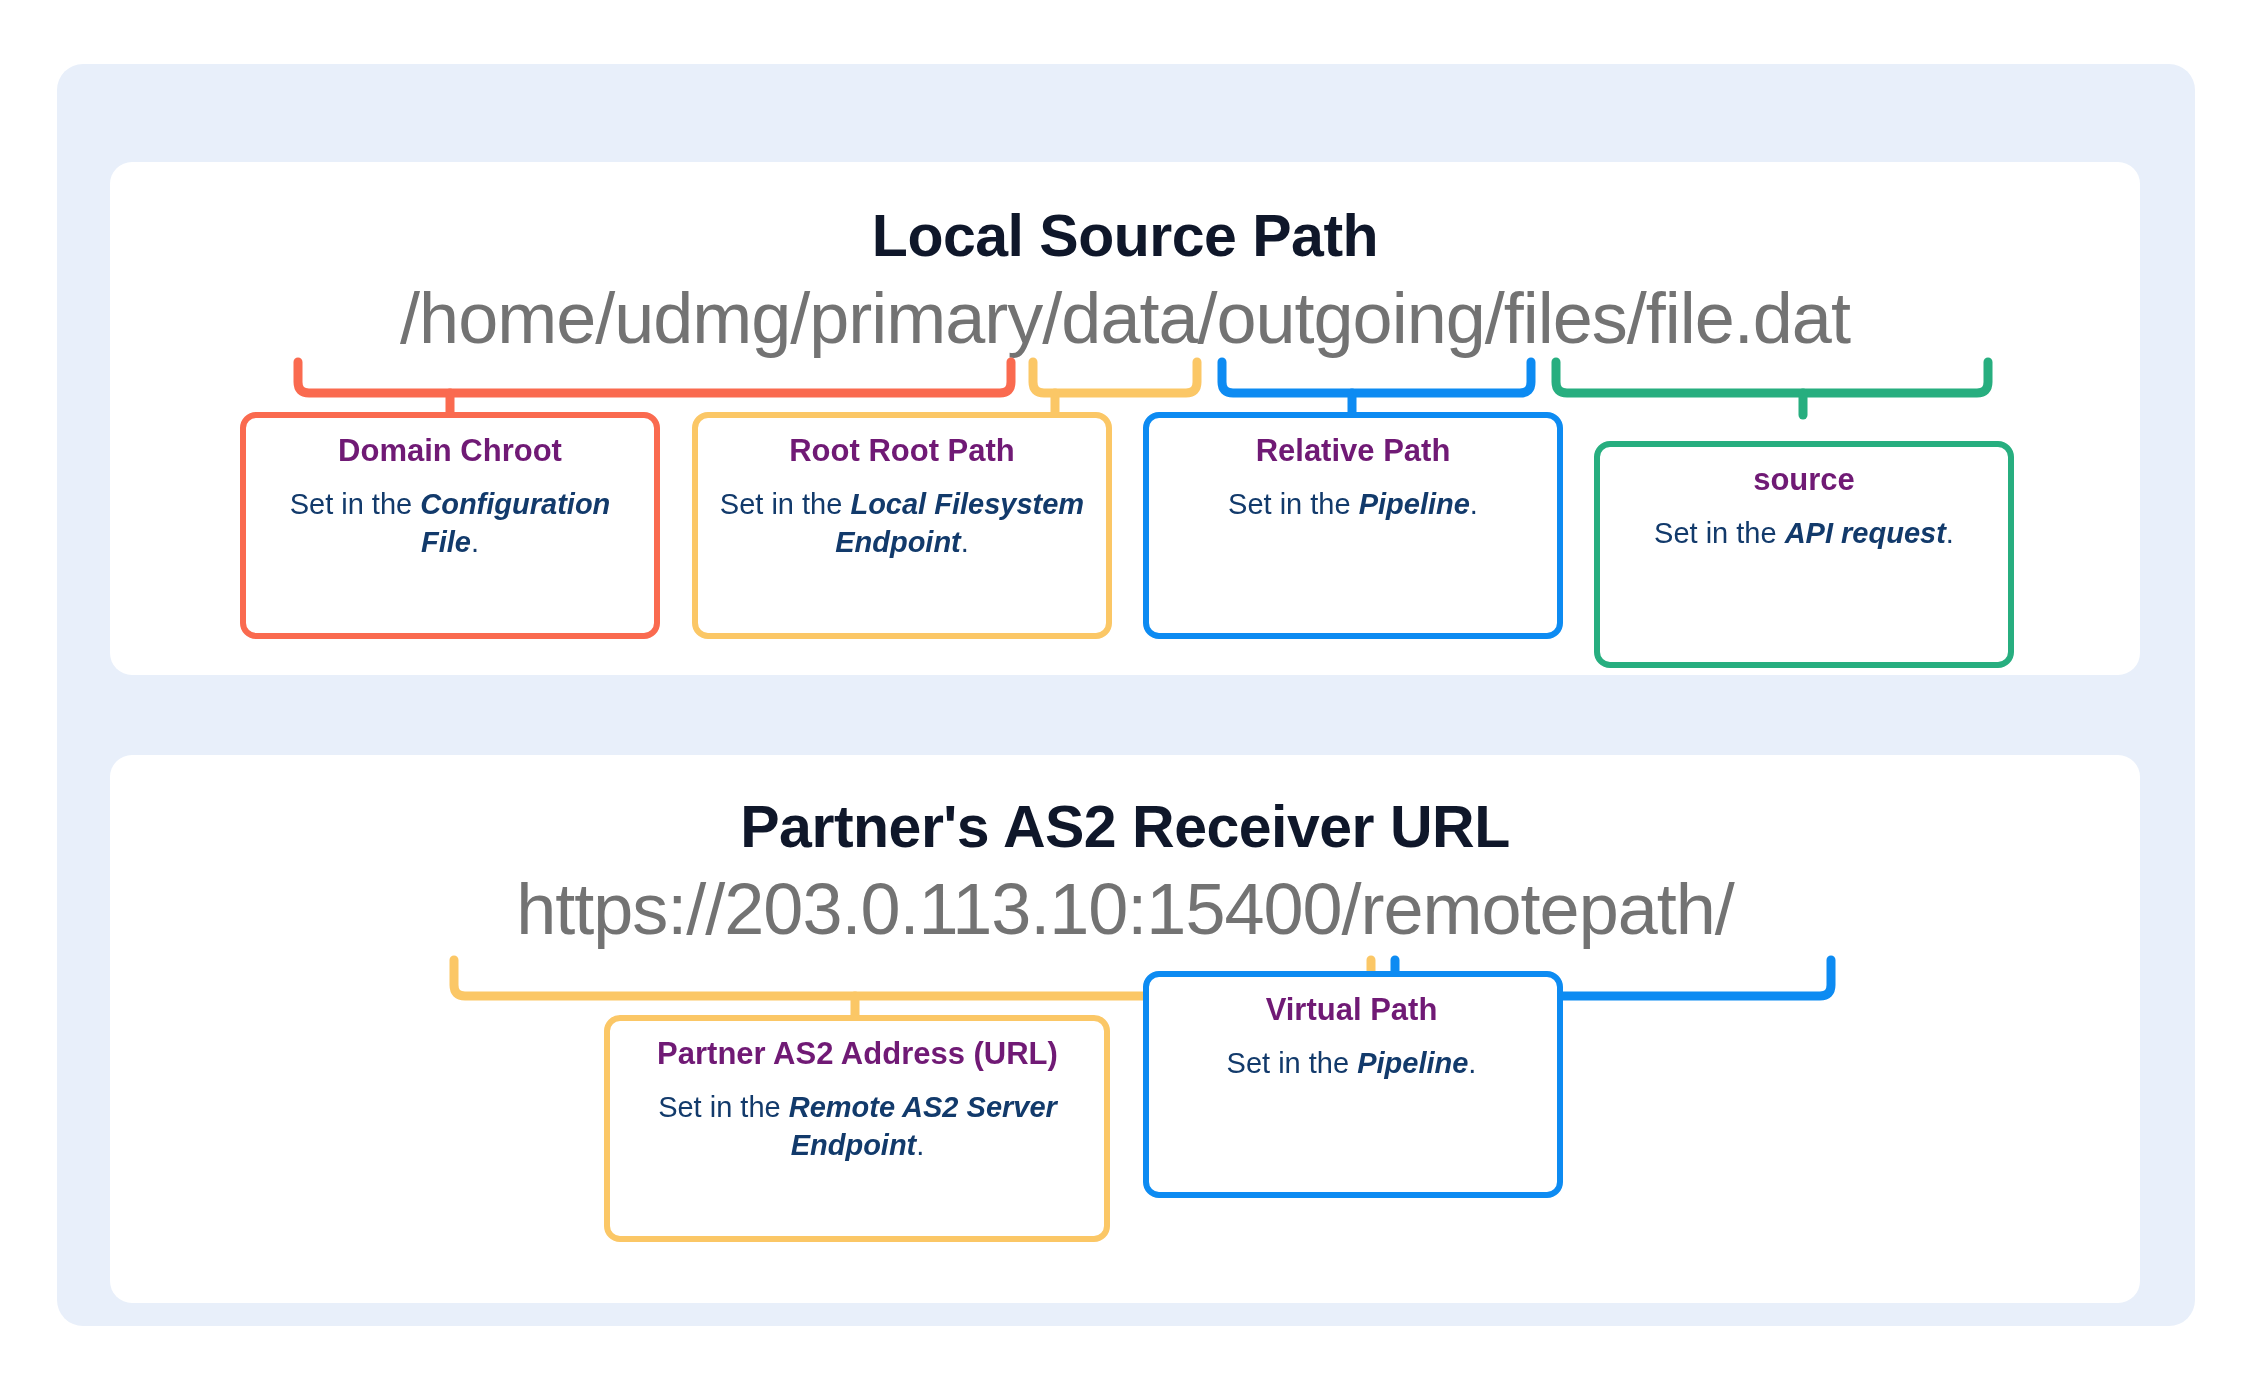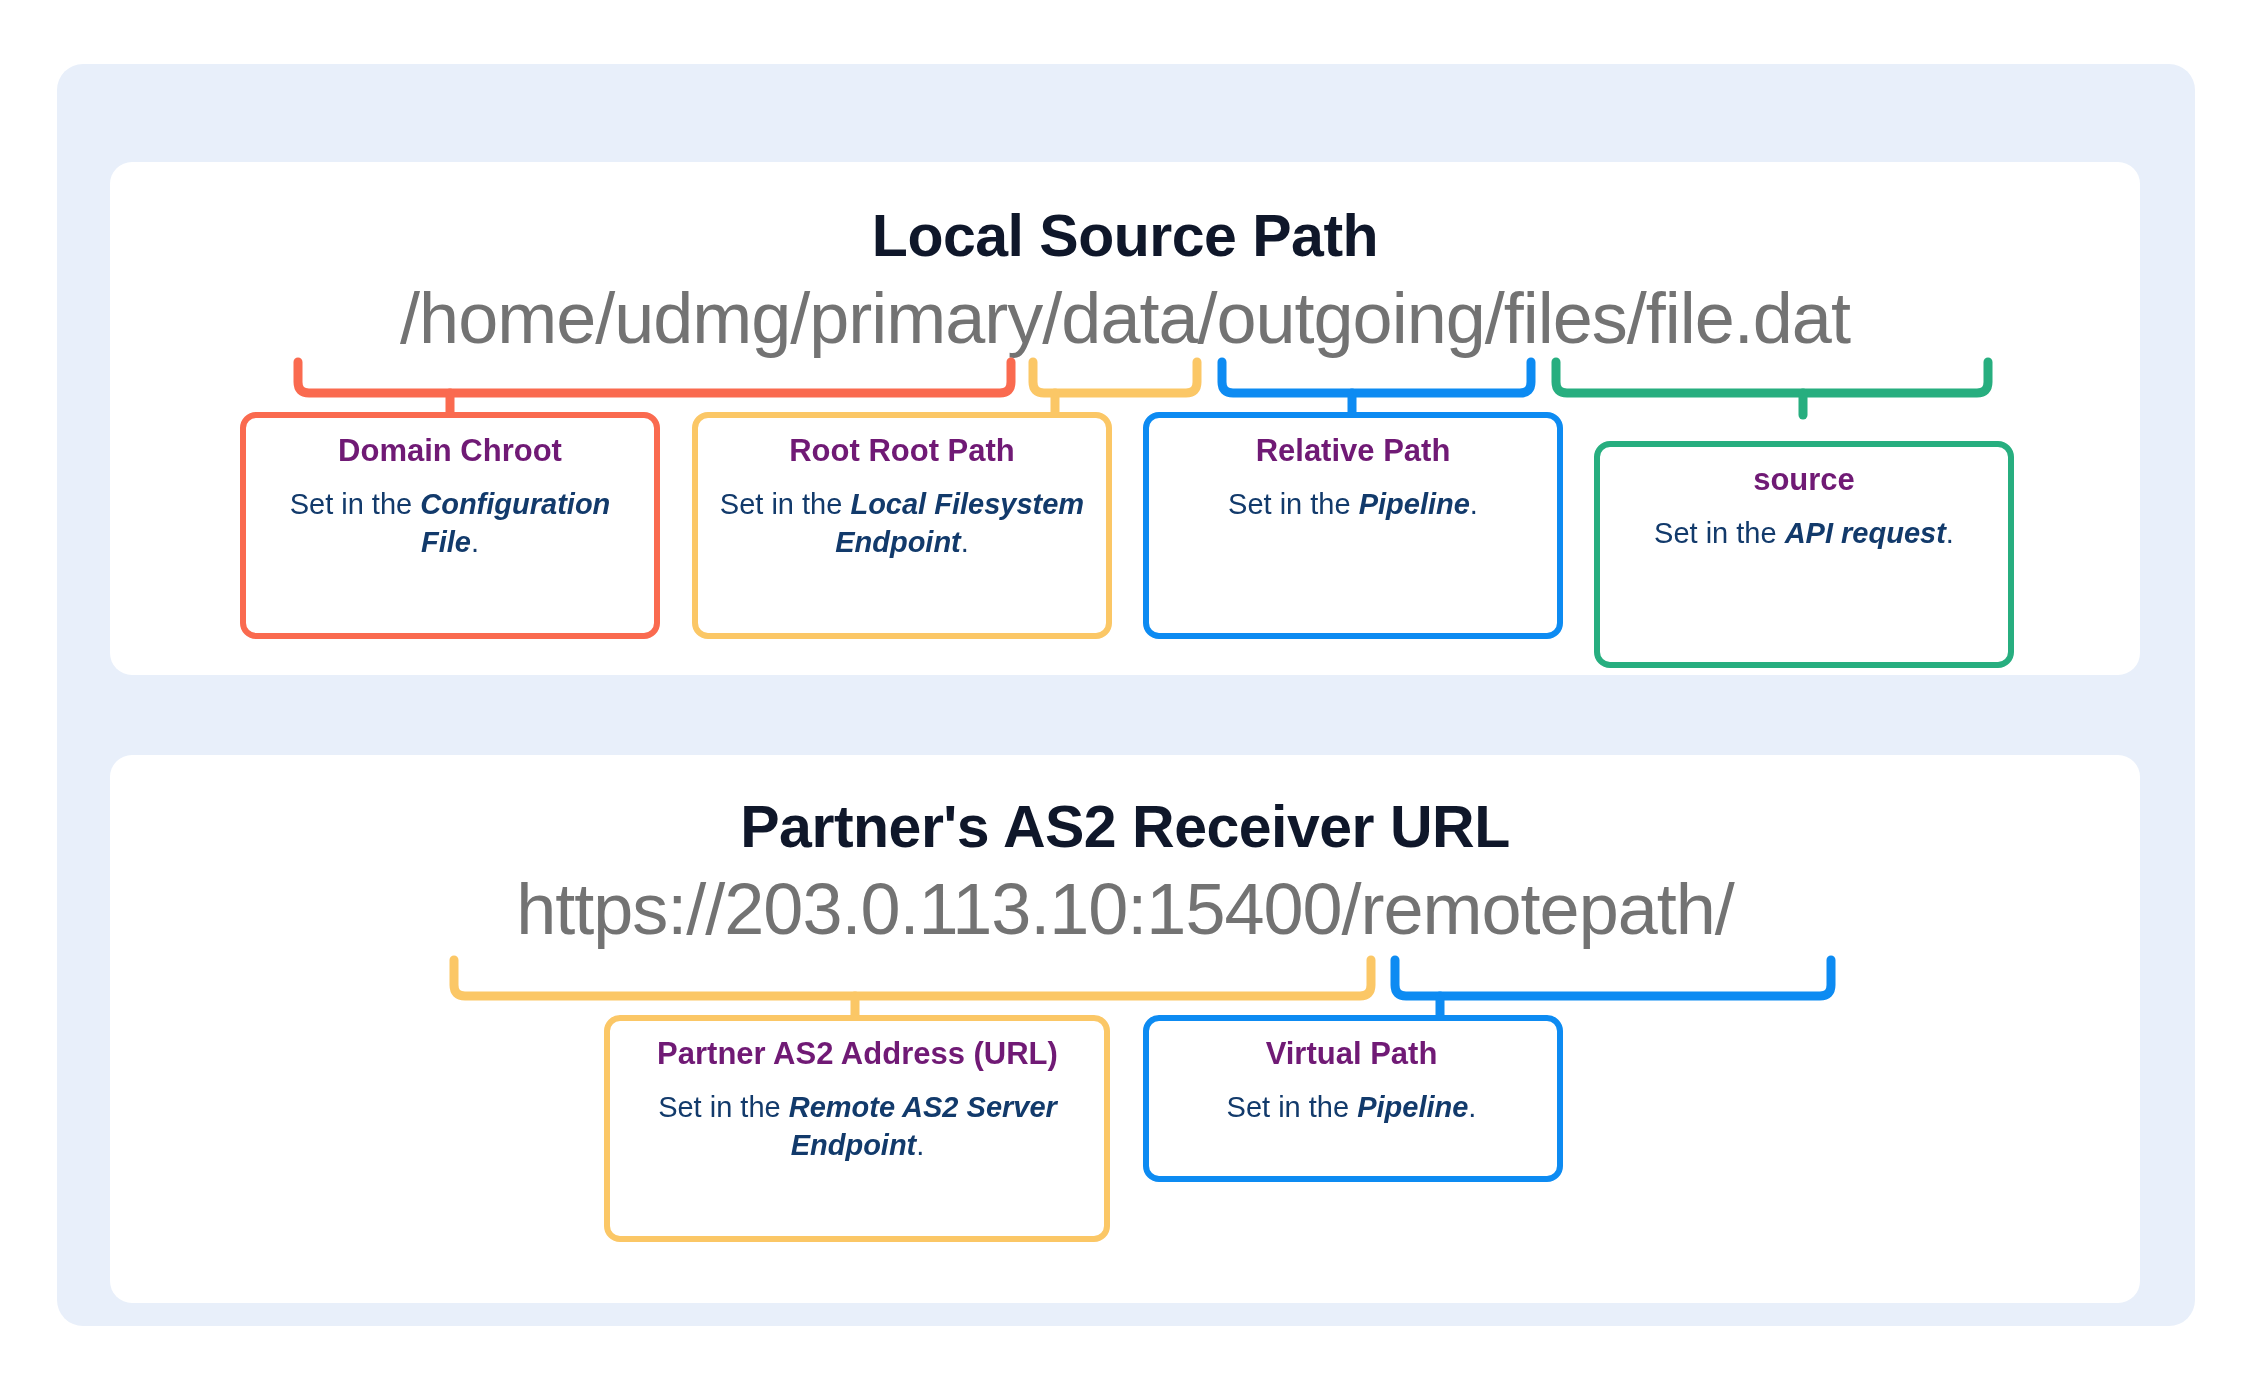--- a/index.html
+++ b/index.html
@@ -157,16 +157,16 @@
 <div class="detail-box c-green" style="left:1594px; top:416px; width:420px; height:227px;margin-top:25px;">
   <div class="box-title">source</div>
   <div class="box-desc"><span>Set in the </span><b>API request</b><span>.</span></div>
 </div>
 
 <div class="detail-box c-yellow" style="left:604px; top:1015px; width:506px; height:227px;padding-left:19px;">
   <div class="box-title">Partner AS2 Address (URL)</div>
   <div class="box-desc"><span>Set in the </span><b>Remote AS2 Server Endpoint</b><span>.</span></div>
 </div>
 
-<div class="detail-box c-blue" style="left:1143px; top:1015px; width:420px; height:167px;padding-left:15px;">
+<div class="detail-box c-blue" style="left:1143px; top:971px; width:420px; height:227px;padding-left:15px;">
   <div class="box-title">Virtual Path</div>
   <div class="box-desc"><span>Set in the </span><b>Pipeline</b><span>.</span></div>
 </div>
 
 </body></html>

